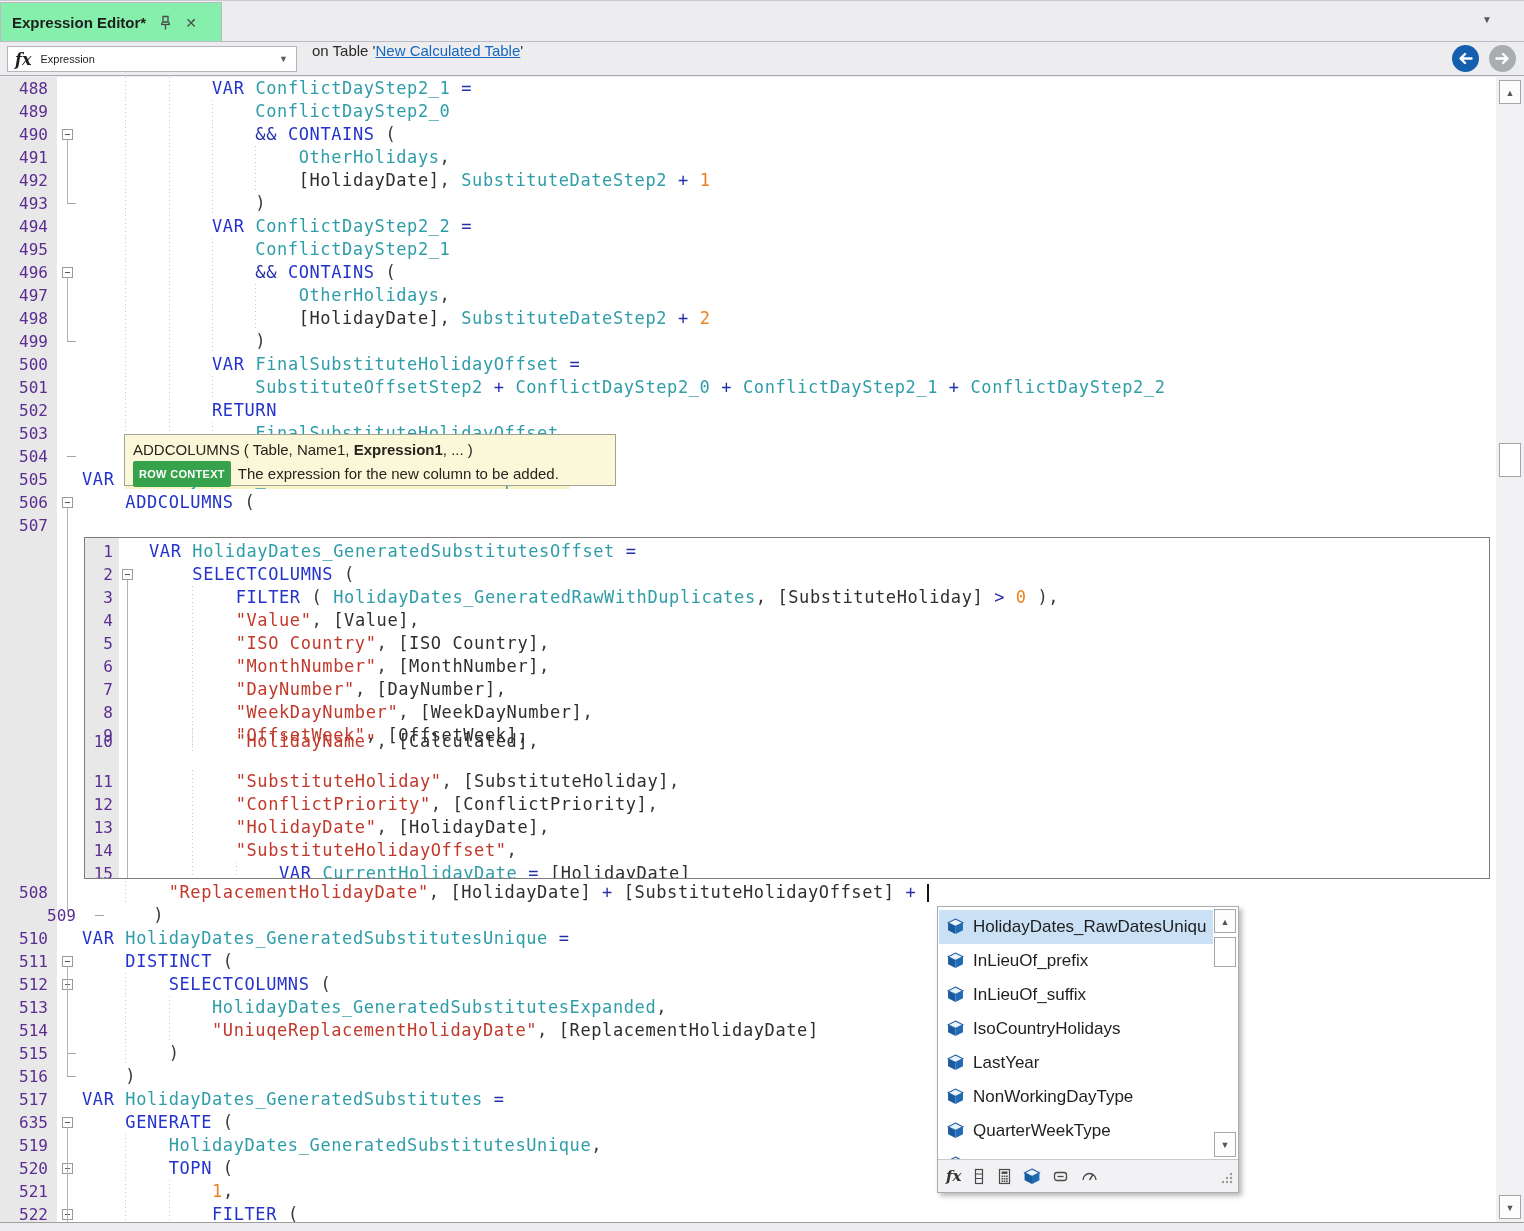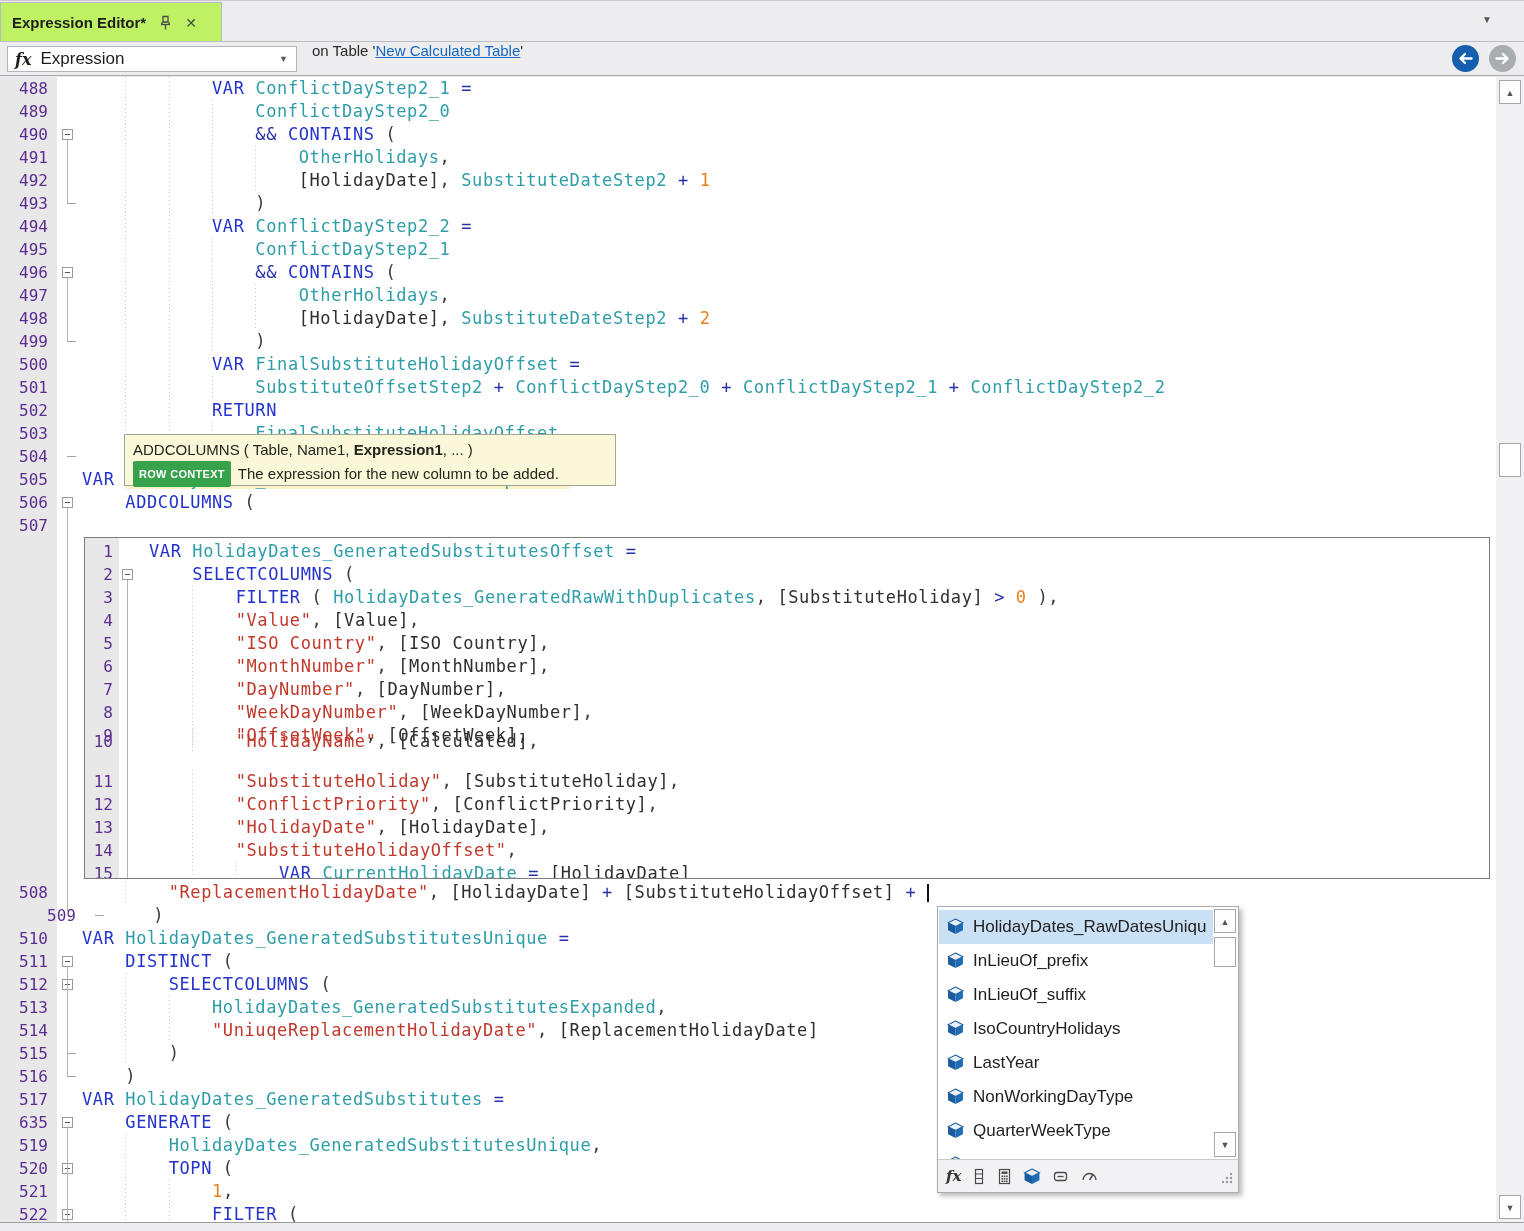--- a/index.html
+++ b/index.html
@@ -3,28 +3,28 @@
 <meta charset="utf-8">
 <style>
   html,body{margin:0;padding:0;}
   body{
     width:1524px;height:1231px;position:relative;overflow:hidden;
     background:#EDEDF0;font-family:"Liberation Sans",sans-serif;
     -webkit-font-smoothing:antialiased;
   }
   
   #tabstrip{position:absolute;left:0;top:0;width:1524px;height:41px;background:#EDEDF0;border-top:1px solid #C9C9CE;box-sizing:border-box;}
-  #tab{position:absolute;left:0;top:1px;width:222px;height:40px;background:#bef264;border:1px solid #B9B9C1;border-bottom:none;box-sizing:border-box;display:flex;align-items:center;}
+  #tab{position:absolute;left:0;top:1px;width:222px;height:40px;background:#86efac;border:1px solid #B9B9C1;border-bottom:none;box-sizing:border-box;display:flex;align-items:center;}
   #tab-title{font-size:15px;font-weight:bold;color:#1E1E1E;margin-left:11px;white-space:nowrap;}
   .tab-ico{margin-left:12px;display:flex;align-items:center;cursor:default;}
   #win-caret{position:absolute;right:32px;top:13px;font-size:10px;color:#5A5A5A;}
   #toolbar{position:absolute;left:0;top:41px;width:1524px;height:35px;background:#EDEDF0;border-top:1px solid #BCBCC4;border-bottom:1px solid #A9A9B0;box-sizing:border-box;}
   #expr-combo{position:absolute;left:7px;top:4px;width:290px;height:26px;background:#FFFFFF;border:1px solid #B4B4BC;box-sizing:border-box;display:flex;align-items:center;cursor:default;}
   #fx-glyph{font-family:"DejaVu Serif",serif;font-style:italic;font-weight:bold;font-size:16px;color:#1E1E1E;margin-left:7px;}
-  #expr-combo-label{font-size:17px;color:#1E1E1E;margin-left:9px;flex:1;}
+  #expr-combo-label{font-size:11px;color:#1E1E1E;margin-left:9px;flex:1;}
   #expr-combo-caret{font-size:9px;color:#5A5A5A;margin-right:8px;}
   #ontable{position:absolute;left:312px;top:0;height:33px;display:flex;align-items:flex-start;font-size:15px;color:#2A2A2A;}
   #table-link{color:var(--link);text-decoration:underline;cursor:pointer;}
   .navbtn{position:absolute;top:3px;width:27px;height:27px;border-radius:50%;}
   #nav-back{right:45px;background:var(--navblue);cursor:pointer;}
   #nav-fwd{right:8px;background:#A9ACB0;}
   .navbtn svg{position:absolute;left:0;top:0;}
   
   #editor{position:absolute;left:0;top:77px;width:1496px;height:1145px;background:#FFFFFF;overflow:hidden;}
   #gutter{position:absolute;left:0;top:0;width:57px;height:1145px;background:#E8E8E9;}

